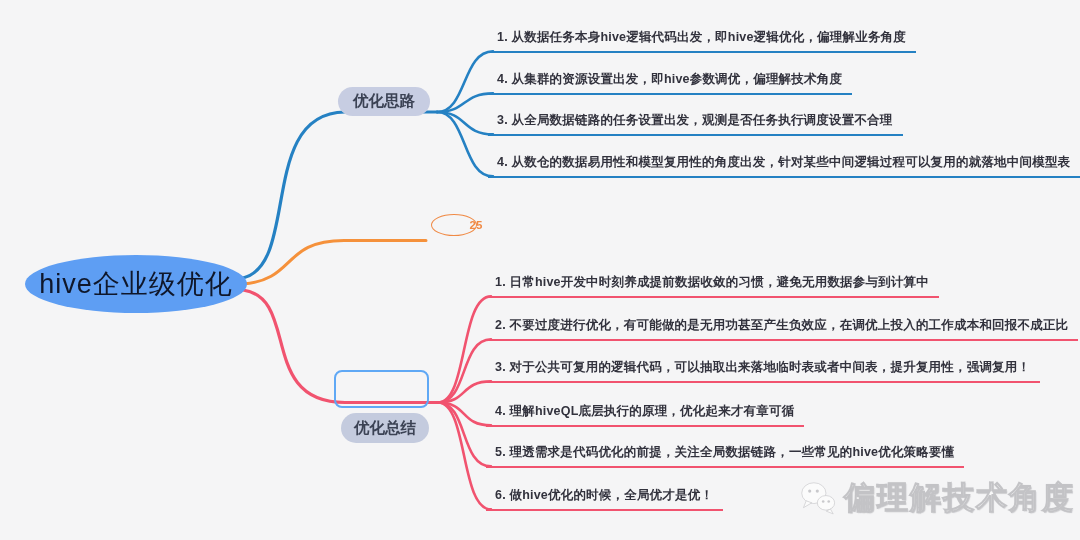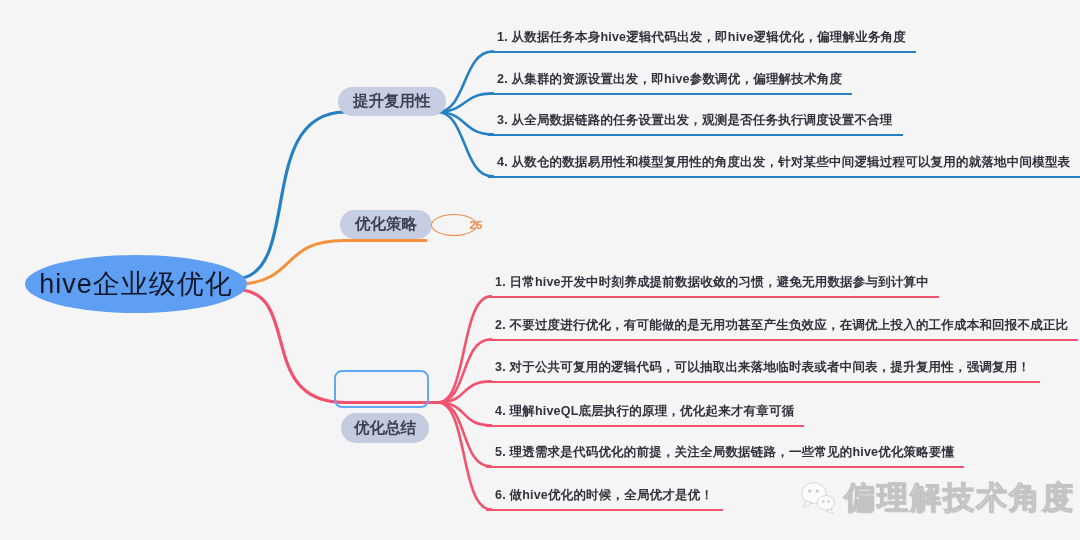--- a/index.html
+++ b/index.html
@@ -73,33 +73,32 @@
         <path d="M 438 402.5 C 468 402.5, 460 339.4, 491 339.4" fill="none" stroke="#F1536F" stroke-width="2.6" stroke-linecap="round"></path>
         <path d="M 438 402.5 C 468 402.5, 460 381.4, 491 381.4" fill="none" stroke="#F1536F" stroke-width="2.6" stroke-linecap="round"></path>
         <path d="M 438 402.5 C 468 402.5, 460 425.4, 491 425.4" fill="none" stroke="#F1536F" stroke-width="2.6" stroke-linecap="round"></path>
         <path d="M 438 402.5 C 468 402.5, 460 466.4, 491 466.4" fill="none" stroke="#F1536F" stroke-width="2.6" stroke-linecap="round"></path>
         <path d="M 438 402.5 C 468 402.5, 460 509.4, 491 509.4" fill="none" stroke="#F1536F" stroke-width="2.6" stroke-linecap="round"></path>
       </g>
   </svg>
 
   <div class="node root-ellipse" id="root-node" style="background: rgb(94, 158, 243);">hive企业级优化</div>
 
-  <div class="node pill" style="left: 338px; top: 87px; background: rgb(199, 205, 226);">提升复用性</div>
+  <div class="node pill" style="left: 338px; top: 87px; background: rgb(199, 205, 226);">优化思路</div>
 
-  <div class="node pill" style="left: 340px; top: 210px; background: rgb(199, 205, 226);">优化策略</div>
 
   <div class="node badge" style="left:431px;top:214px;padding-left:44px;">25</div>
 
   <div class="node selection-frame"></div>
 
   <div class="node pill" id="pill-zongjie" style="left: 341px; top: 374px; height: 30px; padding: 0px 13px; background: rgb(196, 203, 222); margin-top: 39px;">优化总结</div>
 
   <div id="leaves">
       <div class="leaf" style="left: 488px; top: 29px; border-bottom-color: rgb(37, 129, 195);">1. 从数据任务本身hive逻辑代码出发，即hive逻辑优化，偏理解业务角度</div>
-      <div class="leaf" style="left: 488px; top: 71px; border-bottom-color: rgb(37, 129, 195);">2. 从集群的资源设置出发，即hive参数调优，偏理解技术角度</div>
+      <div class="leaf" style="left: 488px; top: 71px; border-bottom-color: rgb(37, 129, 195);">4. 从集群的资源设置出发，即hive参数调优，偏理解技术角度</div>
       <div class="leaf" style="left: 488px; top: 112px; border-bottom-color: rgb(37, 129, 195);">3. 从全局数据链路的任务设置出发，观测是否任务执行调度设置不合理</div>
       <div class="leaf" style="left: 488px; top: 154px; border-bottom-color: rgb(37, 129, 195);">4. 从数仓的数据易用性和模型复用性的角度出发，针对某些中间逻辑过程可以复用的就落地中间模型表</div>
       <div class="leaf" style="left: 486px; top: 274px; border-bottom-color: rgb(241, 83, 111);">1. 日常hive开发中时刻养成提前数据收敛的习惯，避免无用数据参与到计算中</div>
       <div class="leaf" style="left: 486px; top: 317px; border-bottom-color: rgb(241, 83, 111);">2. 不要过度进行优化，有可能做的是无用功甚至产生负效应，在调优上投入的工作成本和回报不成正比</div>
       <div class="leaf" style="left: 486px; top: 359px; border-bottom-color: rgb(241, 83, 111);">3. 对于公共可复用的逻辑代码，可以抽取出来落地临时表或者中间表，提升复用性，强调复用！</div>
       <div class="leaf" style="left: 486px; top: 403px; border-bottom-color: rgb(241, 83, 111);">4. 理解hiveQL底层执行的原理，优化起来才有章可循</div>
       <div class="leaf" style="left: 486px; top: 444px; border-bottom-color: rgb(241, 83, 111);">5. 理透需求是代码优化的前提，关注全局数据链路，一些常见的hive优化策略要懂</div>
       <div class="leaf" style="left: 486px; top: 487px; border-bottom-color: rgb(241, 83, 111);">6. 做hive优化的时候，全局优才是优！</div>
     </div>
 

